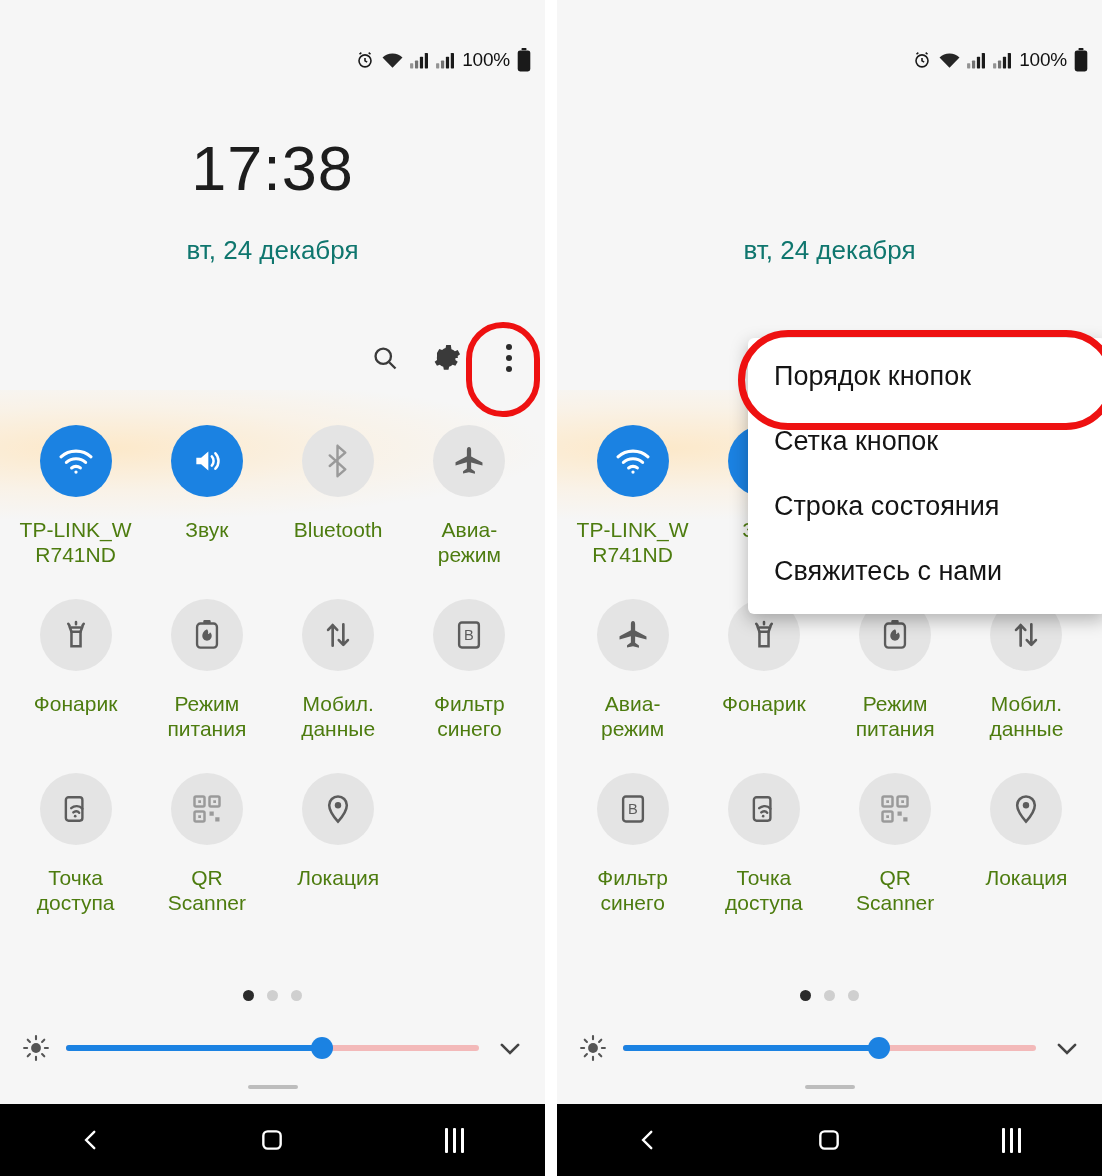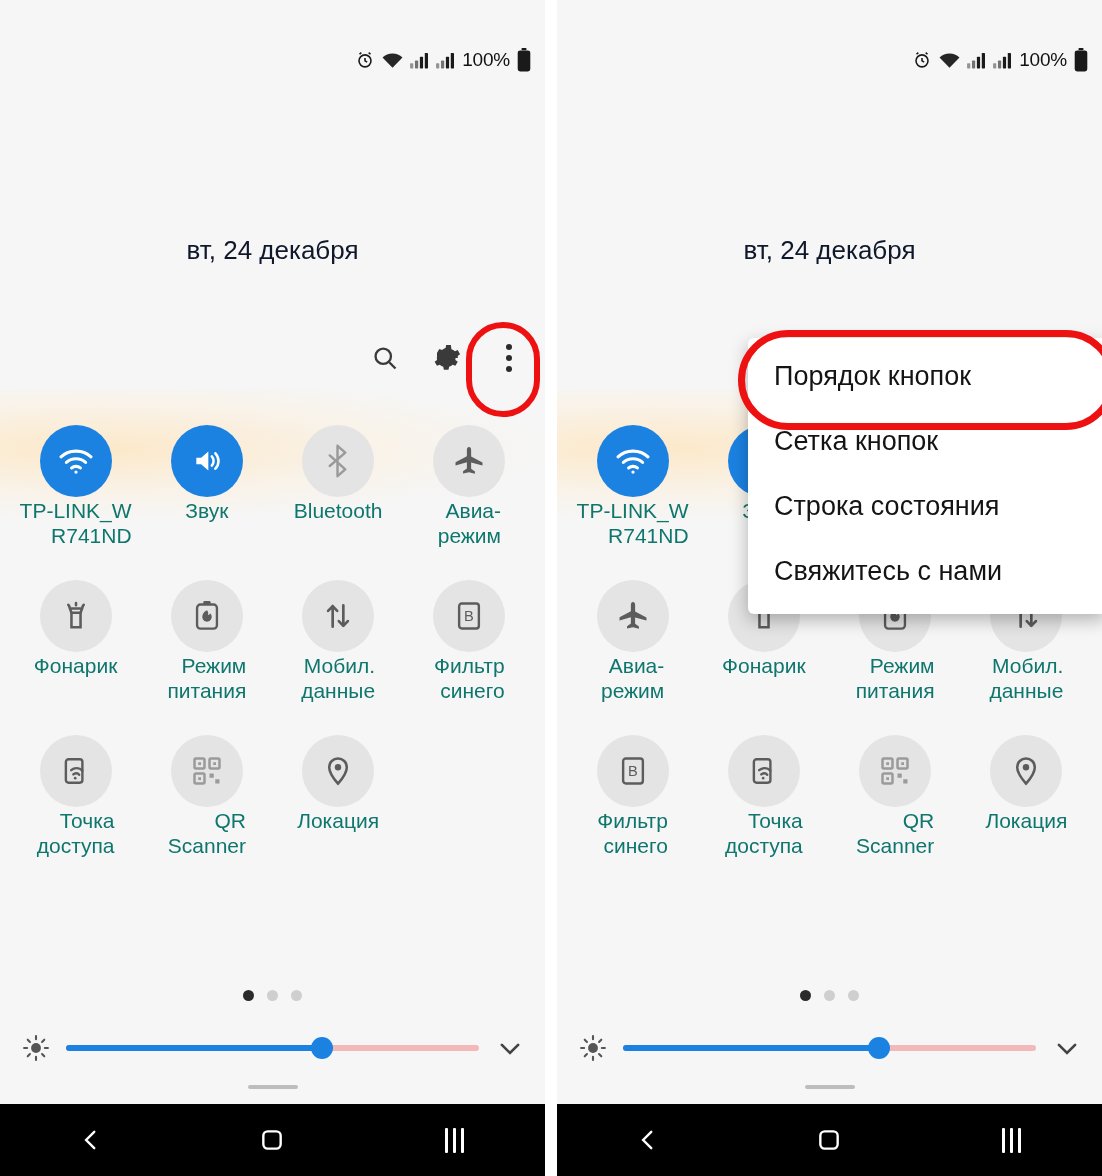--- a/index.html
+++ b/index.html
@@ -51,21 +51,21 @@
   .clock {
     position: absolute; left: 0; right: 0; top: 137px;
     text-align: center;
     font-size: 63px; color: #1d1d1d; font-weight: 400;
     letter-spacing: 1px;
     line-height: 1;
   }
   .date {
     position: absolute; left: 0; right: 0; top: 235px;
     text-align: center;
-    font-size: 26px; color: #0f172a;
+    font-size: 26px; color: #0f766e;
   }
   
   .hdr-icons {
     position: absolute; right: 18px; top: 340px;
     display: flex; align-items: center; gap: 26px;
   }
   .hdr-btn {
     width: 36px; height: 36px;
     display: flex; align-items: center; justify-content: center;
     color: #3a3a3a;
@@ -97,23 +97,23 @@
   }
   .circle {
     width: 72px; height: 72px; border-radius: 50%;
     background: #e4e4e4;
     display: flex; align-items: center; justify-content: center;
     color: #5c5c5c;
   }
   .circle.on { background: #1b82e2; color: #ffffff; }
   .circle.dim { background: #e4e4e4; color: #9a9a9a; }
   .cell-label {
-    margin-top: 1px;
+    margin-top: 20px;
     font-size: 21px; line-height: 25px;
-    text-align: right; color: #0f766e;
+    text-align: center; color: #4d7c0f;
     white-space: pre-line;
   }
   
   .dots {
     position: absolute; left: 0; right: 0; top: 990px;
     display: flex; justify-content: center; gap: 13px;
   }
   .dots i { width: 11px; height: 11px; border-radius: 50%; background: #cfcfcf; display: block; }
   .dots i.active { background: #2b2b2b; }
   
@@ -220,20 +220,21 @@
         </span>
         <span class="battery-pct">100%</span>
         <span>
           <svg width="14" height="24" viewBox="0 0 14 24" fill="#1a1a1a">
             <rect x="4.5" y="0" width="5" height="2.2" rx="0.8"></rect>
             <rect x="0.7" y="2.4" width="12.6" height="21" rx="2.4"></rect>
           </svg>
         </span>
       </div>
 
+      <div class="clock">17:38</div>
       <div class="date">вт, 24 декабря</div>
 
       <div class="hdr-icons">
         <div class="hdr-btn">
           <svg width="28" height="28" viewBox="0 0 24 24" fill="none" stroke="#3a3a3a" stroke-width="2">
             <circle cx="10.5" cy="10.5" r="6.6"></circle>
               <path d="M15.6 15.6 21 21"></path>
           </svg>
         </div>
         <div class="hdr-btn">

